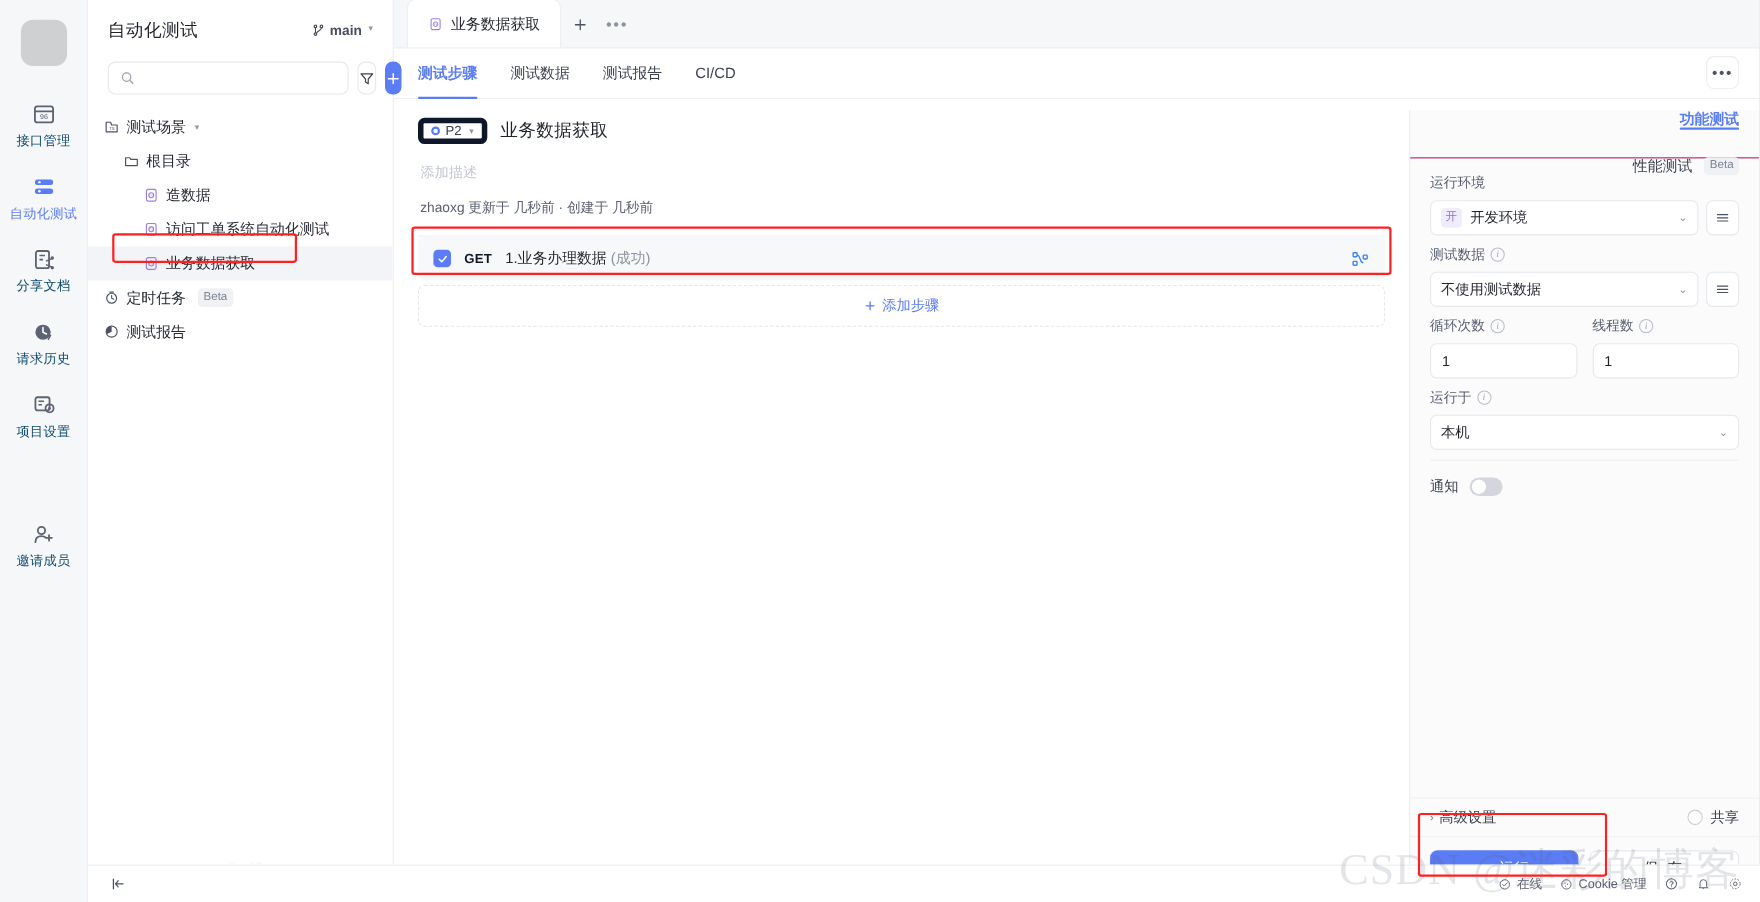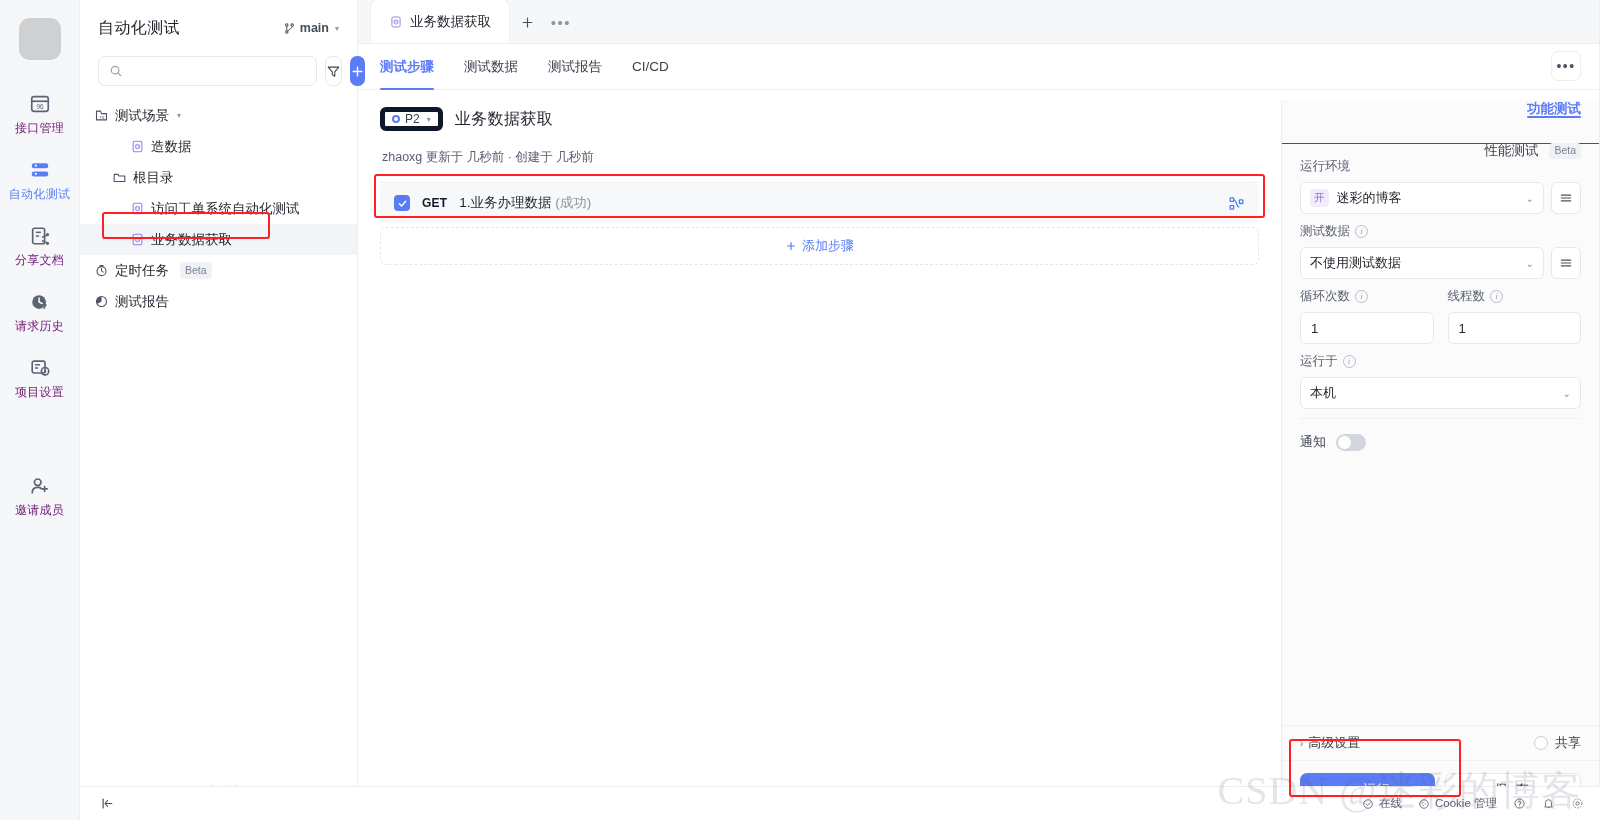--- a/index.html
+++ b/index.html
@@ -41,21 +41,21 @@
     margin-bottom: 12px;
     display: flex;
     flex-direction: column;
     align-items: center;
     gap: 7px;
     cursor: pointer;
     border-radius: 8px;
   }
   .rail-item .lbl {
     font-size: 12px;
-    color: #701a75;
+    color: #0c4a6e;
     letter-spacing: .3px;
     line-height: 1;
   }
   .rail-item.active .lbl { color: #5a7cf5; }
   .rail-icon { width: 22px; height: 22px; display: block; }
   .rail-spacer { height: 52px; }
 
   
   .sidebar {
     width: 278px;
@@ -68,21 +68,21 @@
   }
   .sb-head {
     height: 56px;
     display: flex;
     align-items: center;
     padding: 0 14px 0 18px;
     gap: 8px;
   }
   .sb-title { font-size: 16px; color: #1f2329; flex: 1; letter-spacing: .4px;}
   .branch {
-    display: flex; align-items: center; gap: 4px;
+    display: flex; align-items: flex-start; gap: 4px;
     font-size: 12.5px; color: #474e5c; cursor: pointer;
     padding: 3px 4px; border-radius: 5px;
   }
   .branch .bname { font-weight: 600; font-size: 12.5px;}
 
   .sb-tools {
     display: flex; align-items: center; gap: 8px;
     padding: 0 14px 0 18px; margin-bottom: 14px;
   }
   .search-box {
@@ -493,34 +493,34 @@
 
       <div class="tnode" style="padding-left:14px">
         <svg width="15" height="15" viewBox="0 0 24 24">
           <path d="M4 5 L4 19 L20 19 L20 9 L12 9 L10.5 5 Z" fill="none" stroke="#4a5162" stroke-width="1.7" stroke-linejoin="round"></path>
           <text x="12.5" y="17" font-size="6.5" fill="#4a5162" text-anchor="middle" font-family="Liberation Sans">TS</text>
         </svg>
         <span>测试场景</span>
         <span class="caret-sm">▾</span>
       </div>
 
+      <div class="tnode" style="padding-left:32px">
+        <svg width="15" height="15" viewBox="0 0 24 24">
+          <path d="M3.5 18.5 L3.5 7 L9.5 7 L11 9.5 L20.5 9.5 L20.5 18.5 Z" fill="none" stroke="#4a5162" stroke-width="1.7" stroke-linejoin="round"></path>
+        </svg>
+        <span>根目录</span>
+      </div>
+
       <div class="tnode" style="padding-left:50px">
         <svg width="15" height="15" viewBox="0 0 24 24">
           <rect x="5" y="3.5" width="14" height="17" rx="2.5" fill="none" stroke="#9a7fe0" stroke-width="1.7"></rect>
           <circle cx="12" cy="12" r="3.6" fill="none" stroke="#9a7fe0" stroke-width="1.5"></circle>
           <text x="12" y="14.2" font-size="5.5" fill="#9a7fe0" text-anchor="middle" font-family="Liberation Sans">TS</text>
         </svg>
         <span>造数据</span>
-      </div>
-
-      <div class="tnode" style="padding-left:32px">
-        <svg width="15" height="15" viewBox="0 0 24 24">
-          <path d="M3.5 18.5 L3.5 7 L9.5 7 L11 9.5 L20.5 9.5 L20.5 18.5 Z" fill="none" stroke="#4a5162" stroke-width="1.7" stroke-linejoin="round"></path>
-        </svg>
-        <span>根目录</span>
       </div>
 
       <div class="tnode" style="padding-left:50px">
         <svg width="15" height="15" viewBox="0 0 24 24">
           <rect x="5" y="3.5" width="14" height="17" rx="2.5" fill="none" stroke="#9a7fe0" stroke-width="1.7"></rect>
           <circle cx="12" cy="12" r="3.6" fill="none" stroke="#9a7fe0" stroke-width="1.5"></circle>
           <text x="12" y="14.2" font-size="5.5" fill="#9a7fe0" text-anchor="middle" font-family="Liberation Sans">TS</text>
         </svg>
         <span>访问工单系统自动化测试</span>
       </div>
@@ -595,20 +595,21 @@
 
         <div class="title-row">
           <div class="p-badge">
             <span class="p-dot"></span>
             <span>P2</span>
             <span class="caret-sm">▾</span>
           </div>
           <div class="case-title">业务数据获取</div>
         </div>
 
+        <div class="desc">添加描述</div>
         <div class="meta">zhaoxg 更新于 几秒前 · 创建于 几秒前</div>
 
         <div class="divider"></div>
 
 
         <div class="step-wrap">
           <div class="step">
             <div class="cbx" style="margin-left:10px">
               <svg width="11" height="11" viewBox="0 0 24 24">
                 <path d="M5 12.5 L10 17.5 L19 7" stroke="#fff" stroke-width="3" fill="none" stroke-linecap="round" stroke-linejoin="round"></path>
@@ -646,21 +647,21 @@
           </div>
         </div>
 
         <div class="rbody">
 
           <div class="fgroup">
             <div class="flabel">运行环境</div>
             <div class="selrow2">
               <div class="select">
                 <span class="env-chip">开</span>
-                <span>迷彩的博客</span>
+                <span>开发环境</span>
                 <span class="caret">⌄</span>
               </div>
               <div class="side-btn">
                 <svg width="14" height="14" viewBox="0 0 24 24">
                   <path d="M4 7 H20 M4 12 H20 M4 17 H20" stroke="#4a5162" stroke-width="1.9" stroke-linecap="round"></path>
                 </svg>
               </div>
             </div>
           </div>
 

